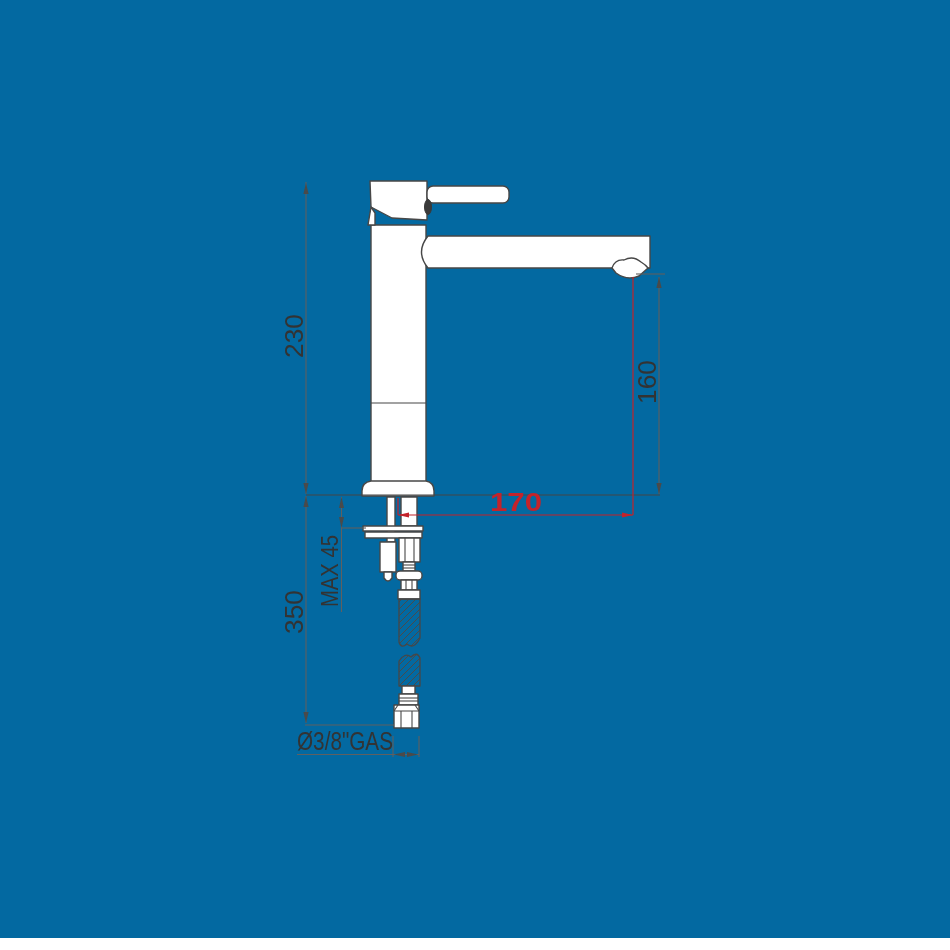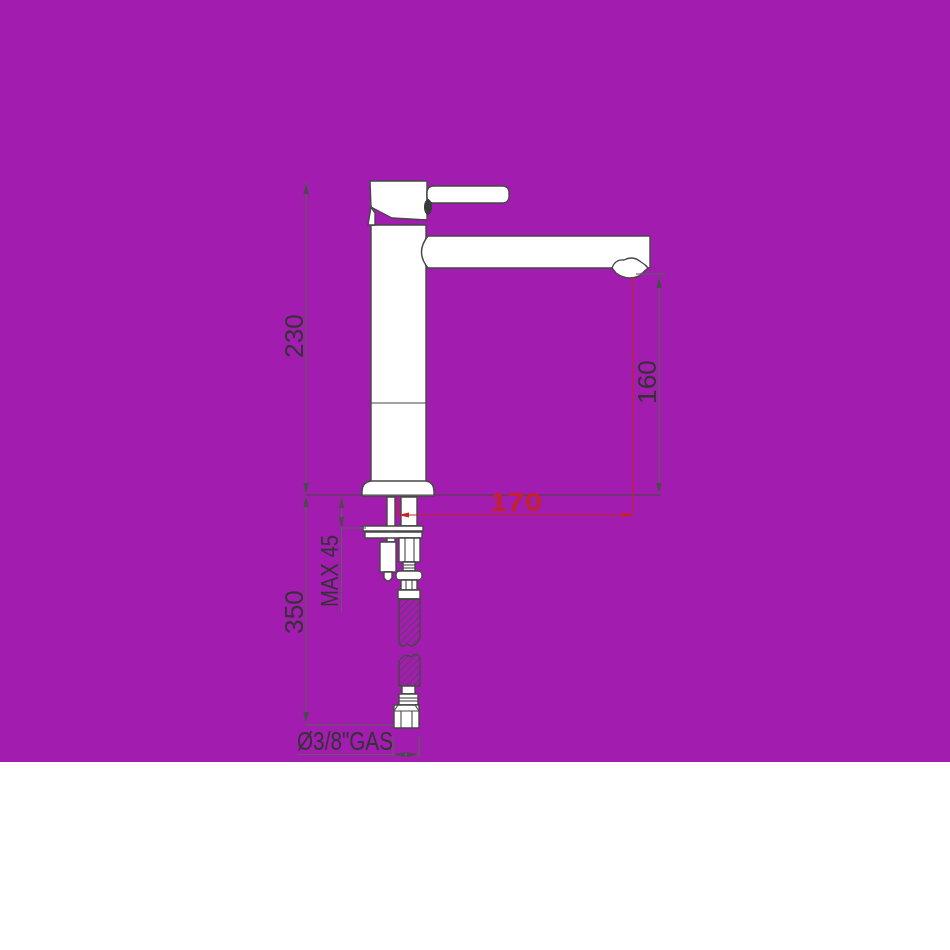--- a/index.html
+++ b/index.html
@@ -1,16 +1,16 @@
 <!DOCTYPE html>
 <html><head>
 <meta charset="utf-8">
 <style>
   html,body{margin:0;padding:0;background:#fff;}
-  #canvas{width:950px;height:762px;background:#a21caf;position:relative;overflow:hidden;
+  #canvas{width:950px;height:938px;background:#0369a1;position:relative;overflow:hidden;
           font-family:"Liberation Sans", sans-serif;}
   svg text{font-family:"Liberation Sans", sans-serif;}
   .outline{stroke:#474747;stroke-width:1.4;fill:#ffffff;stroke-linejoin:round;}
   .outline-thin{stroke:#474747;stroke-width:1.1;fill:none;}
   .dark-fill{fill:#3a3a3a;stroke:#3a3a3a;}
   .dimline{stroke:#606060;stroke-width:1.1;fill:none;}
   .dimarrow{fill:#4a4a4a;stroke:none;}
   .dimtext{fill:#333333;font-size:26px;}
   .dimtext-small{fill:#333333;font-size:23px;}
   .gastext{fill:#333333;font-size:26px;}

